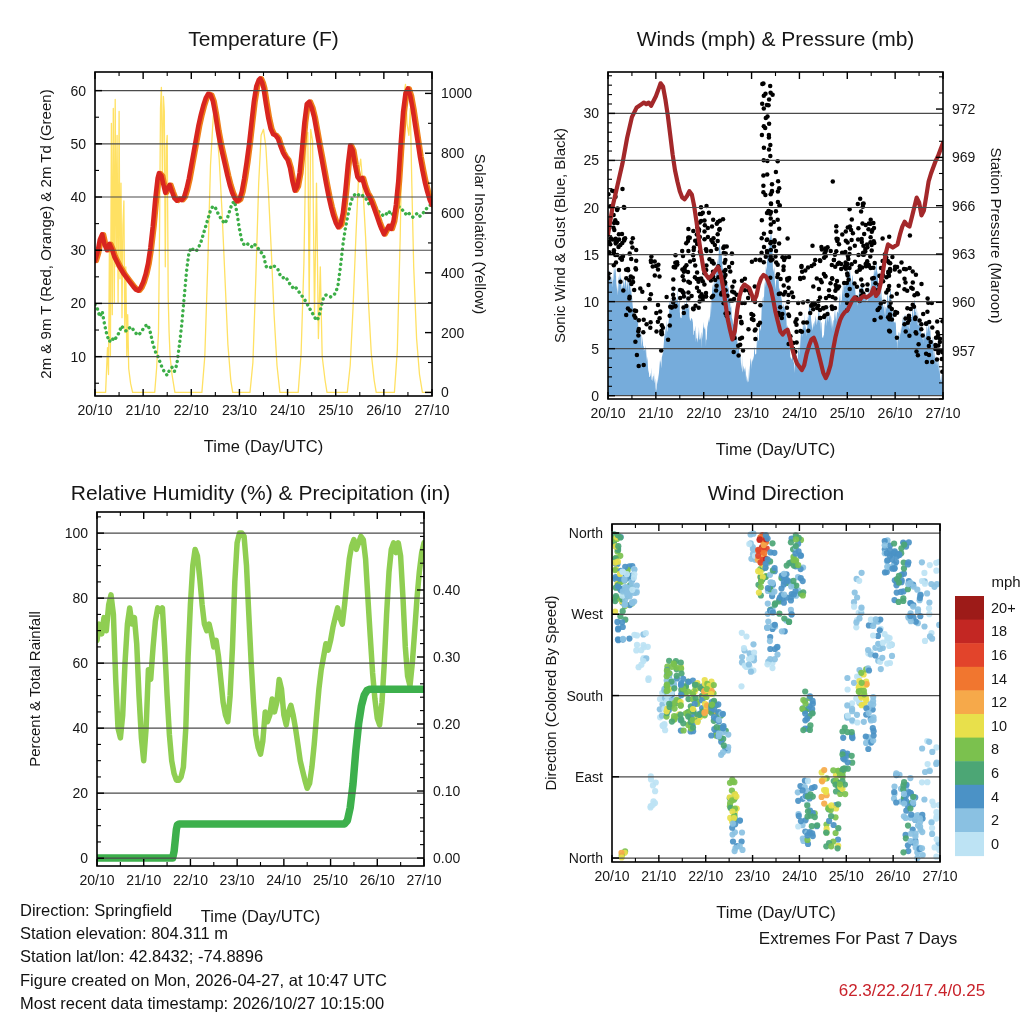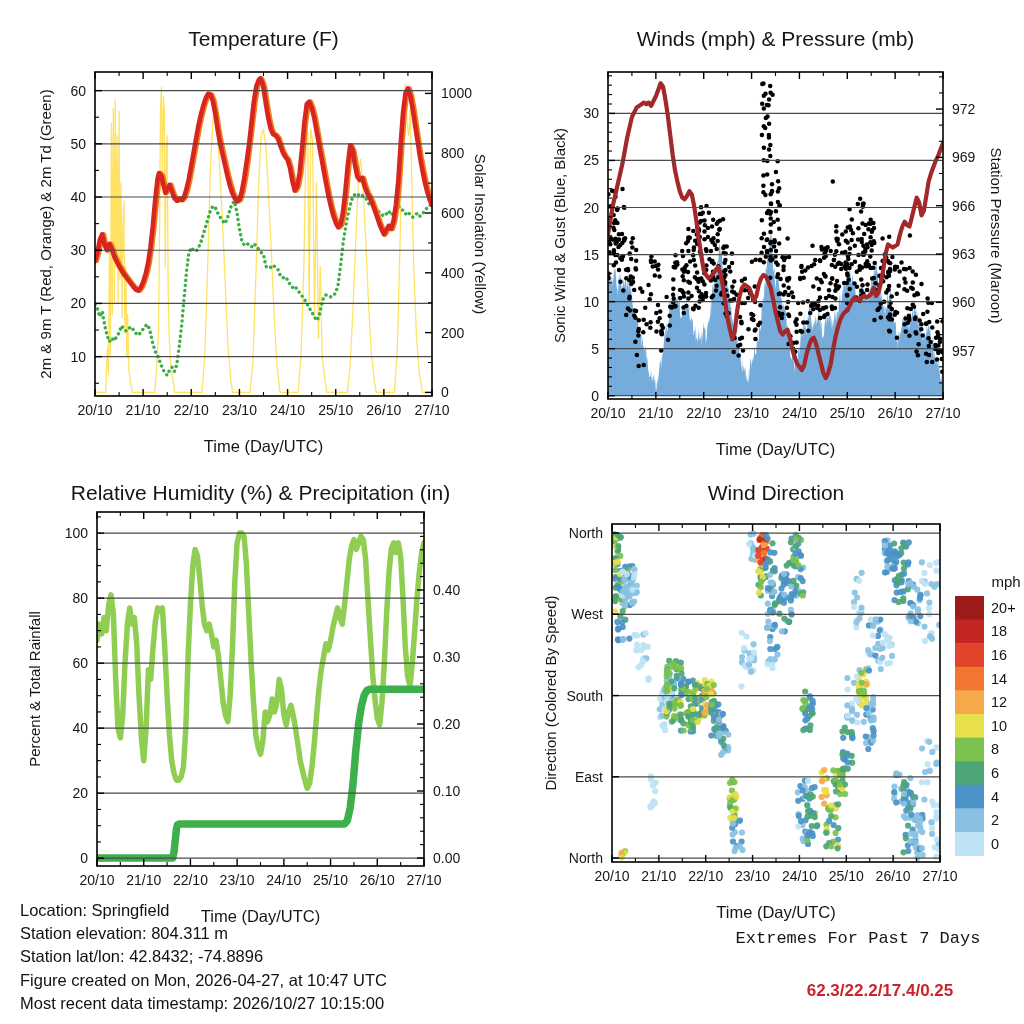--- a/index.html
+++ b/index.html
@@ -1,21 +1,21 @@
 <!DOCTYPE html>
 <html><head>
 <meta charset="utf-8">
 <style>
   html,body{margin:0;padding:0;background:#fff;}
   #stage{position:relative;width:1024px;height:1024px;background:#ffffff;overflow:hidden;
          font-family:"Liberation Sans", sans-serif;}
   svg{font-family:"Liberation Sans", sans-serif;}
   .footer{position:absolute;left:20px;top:899px;font-size:16.5px;color:#111;line-height:23.2px;white-space:pre;}
   .exline{position:absolute;transform:translateX(-50%);font-size:17px;color:#161616;white-space:nowrap;}
-  .exval{font-weight:bold;}
+  .exval{font-weight:normal;margin-left:32px;}
 </style>
 </head>
 <body>
 
 <div id="stage">
   <svg id="fig" width="1024" height="1024" viewBox="0 0 1024 1024">
     <defs id="defs">
         <clipPath id="clip-temperature">
           <rect x="95" y="72" width="337" height="324"></rect>
         </clipPath>
@@ -2380,17 +2380,17 @@
         <text x="991" y="778" font-size="14.5" text-anchor="start" fill="#161616">6</text>
         <rect x="955" y="784.8" width="29" height="24.1" fill="#4B92C6"></rect>
         <text x="991" y="801.5999999999999" font-size="14.5" text-anchor="start" fill="#161616">4</text>
         <rect x="955" y="808.4" width="29" height="24.1" fill="#8AC1E2"></rect>
         <text x="991" y="825.1999999999999" font-size="14.5" text-anchor="start" fill="#161616">2</text>
         <rect x="955" y="832" width="29" height="24.1" fill="#BDE3F4"></rect>
         <text x="991" y="848.8" font-size="14.5" text-anchor="start" fill="#161616">0</text>
       </g>
   </svg>
 
-  <div class="footer"><div>Location: Springfield</div><div>Station elevation: 804.311 m</div><div>Station lat/lon: 42.8432; -74.8896</div><div>Figure created on Mon, 2026-04-27, at 10:47 UTC</div><div>Most recent data timestamp: 2026/10/27 10:15:00</div></div>
+  <div class="footer"><div>Direction: Springfield</div><div>Station elevation: 804.311 m</div><div>Station lat/lon: 42.8432; -74.8896</div><div>Figure created on Mon, 2026-04-27, at 10:47 UTC</div><div>Most recent data timestamp: 2026/10/27 10:15:00</div></div>
 
-  <div class="exline" style="left:858px;top:929px;font-family:Liberation Mono, monospace;">Extremes For Past 7 Days</div>
+  <div class="exline" style="left:858px;top:929px;">Extremes For Past 7 Days</div>
   <div class="exline exval" style="left: 880px; top: 981px; color: rgb(201, 35, 43);" id="exval">62.3/22.2/17.4/0.25</div>
 </div>
 
 </body></html>

